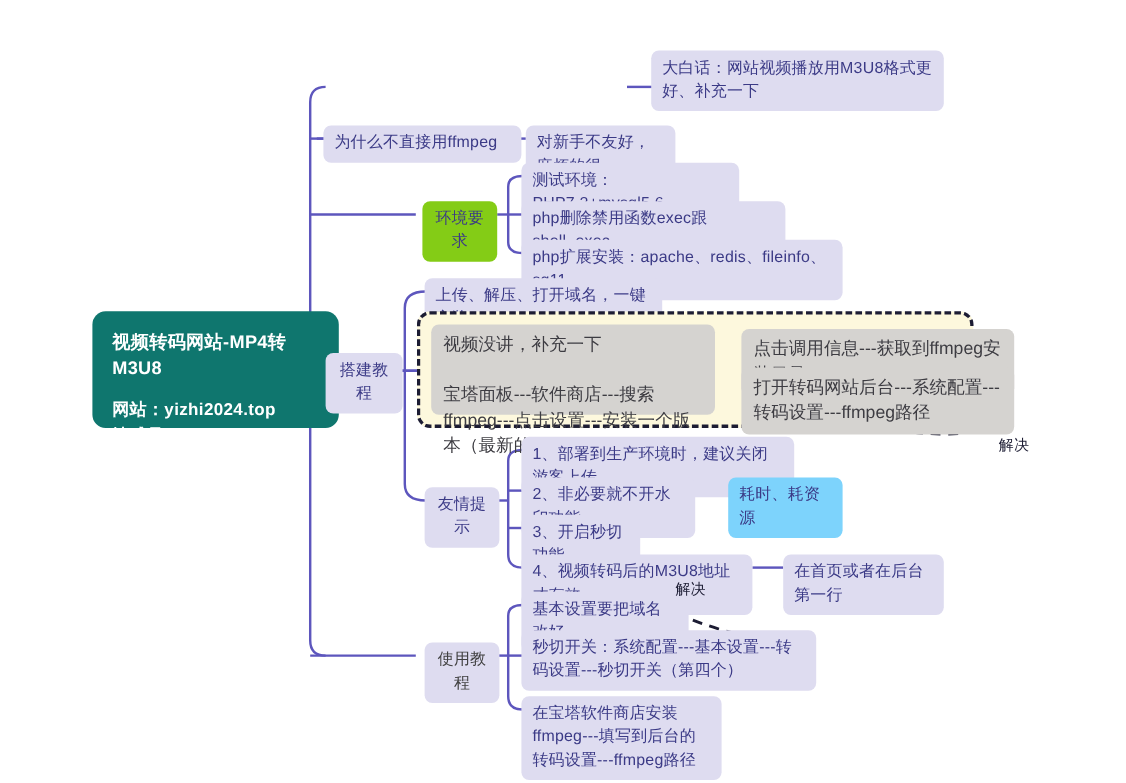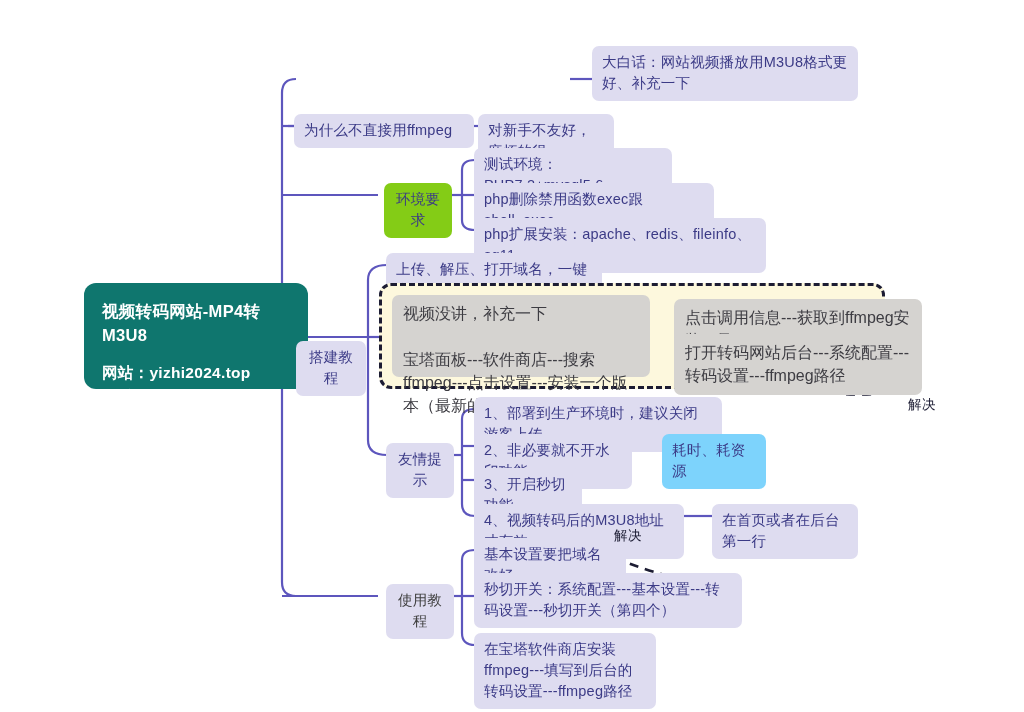--- a/index.html
+++ b/index.html
@@ -157,21 +157,21 @@
   <div class="node" style="left: 384px; top: 183px; width: 68px; text-align: center; background: #84cc16; color: rgb(59, 58, 134);">环境要求</div>
 
   <div class="node" style="left: 474px; top: 148px; width: 198px; background: rgb(222, 220, 240); color: rgb(59, 58, 134);">测试环境：PHP7.2+mysql5.6</div>
 
   <div class="node" style="left: 474px; top: 183px; width: 240px; background: rgb(222, 220, 240); color: rgb(59, 58, 134);">php删除禁用函数exec跟shell_exec</div>
 
   <div class="node" style="left: 474px; top: 218px; width: 292px; background: rgb(222, 220, 240); color: rgb(59, 58, 134);">php扩展安装：apache、redis、fileinfo、sg11</div>
 
   <div class="node" style="left: 386px; top: 253px; width: 216px; background: rgb(222, 220, 240); color: rgb(59, 58, 134);">上传、解压、打开域名，一键安装</div>
 
-  <div class="node" style="left: 296px; top: 341px; width: 70px; text-align: center; background: rgb(222, 220, 240); color: rgb(59, 58, 134);">搭建教程</div>
+  <div class="node" style="left: 296px; top: 321px; width: 70px; text-align: center; background: rgb(222, 220, 240); color: rgb(59, 58, 134);">搭建教程</div>
 
   <div class="grouping" style="left: 379px; top: 283px; width: 506px; height: 106px; background: rgb(253, 248, 221); border-color: rgb(28, 28, 51);"></div>
 
   <div class="gray-node" style="left: 392px; top: 295px; width: 258px; height: 82px; background: rgb(213, 211, 208);">视频没讲，补充一下
 
 宝塔面板---软件商店---搜索ffmpeg---点击设置---安装一个版本（最新的）</div>
 
   <div class="gray-node" style="left: 674px; top: 299px; width: 248px; background: rgb(213, 211, 208);">点击调用信息---获取到ffmpeg安装目录</div>
 
   <div class="gray-node" style="left: 674px; top: 334px; width: 248px; background: rgb(213, 211, 208);">打开转码网站后台---系统配置---转码设置---ffmpeg路径</div>

